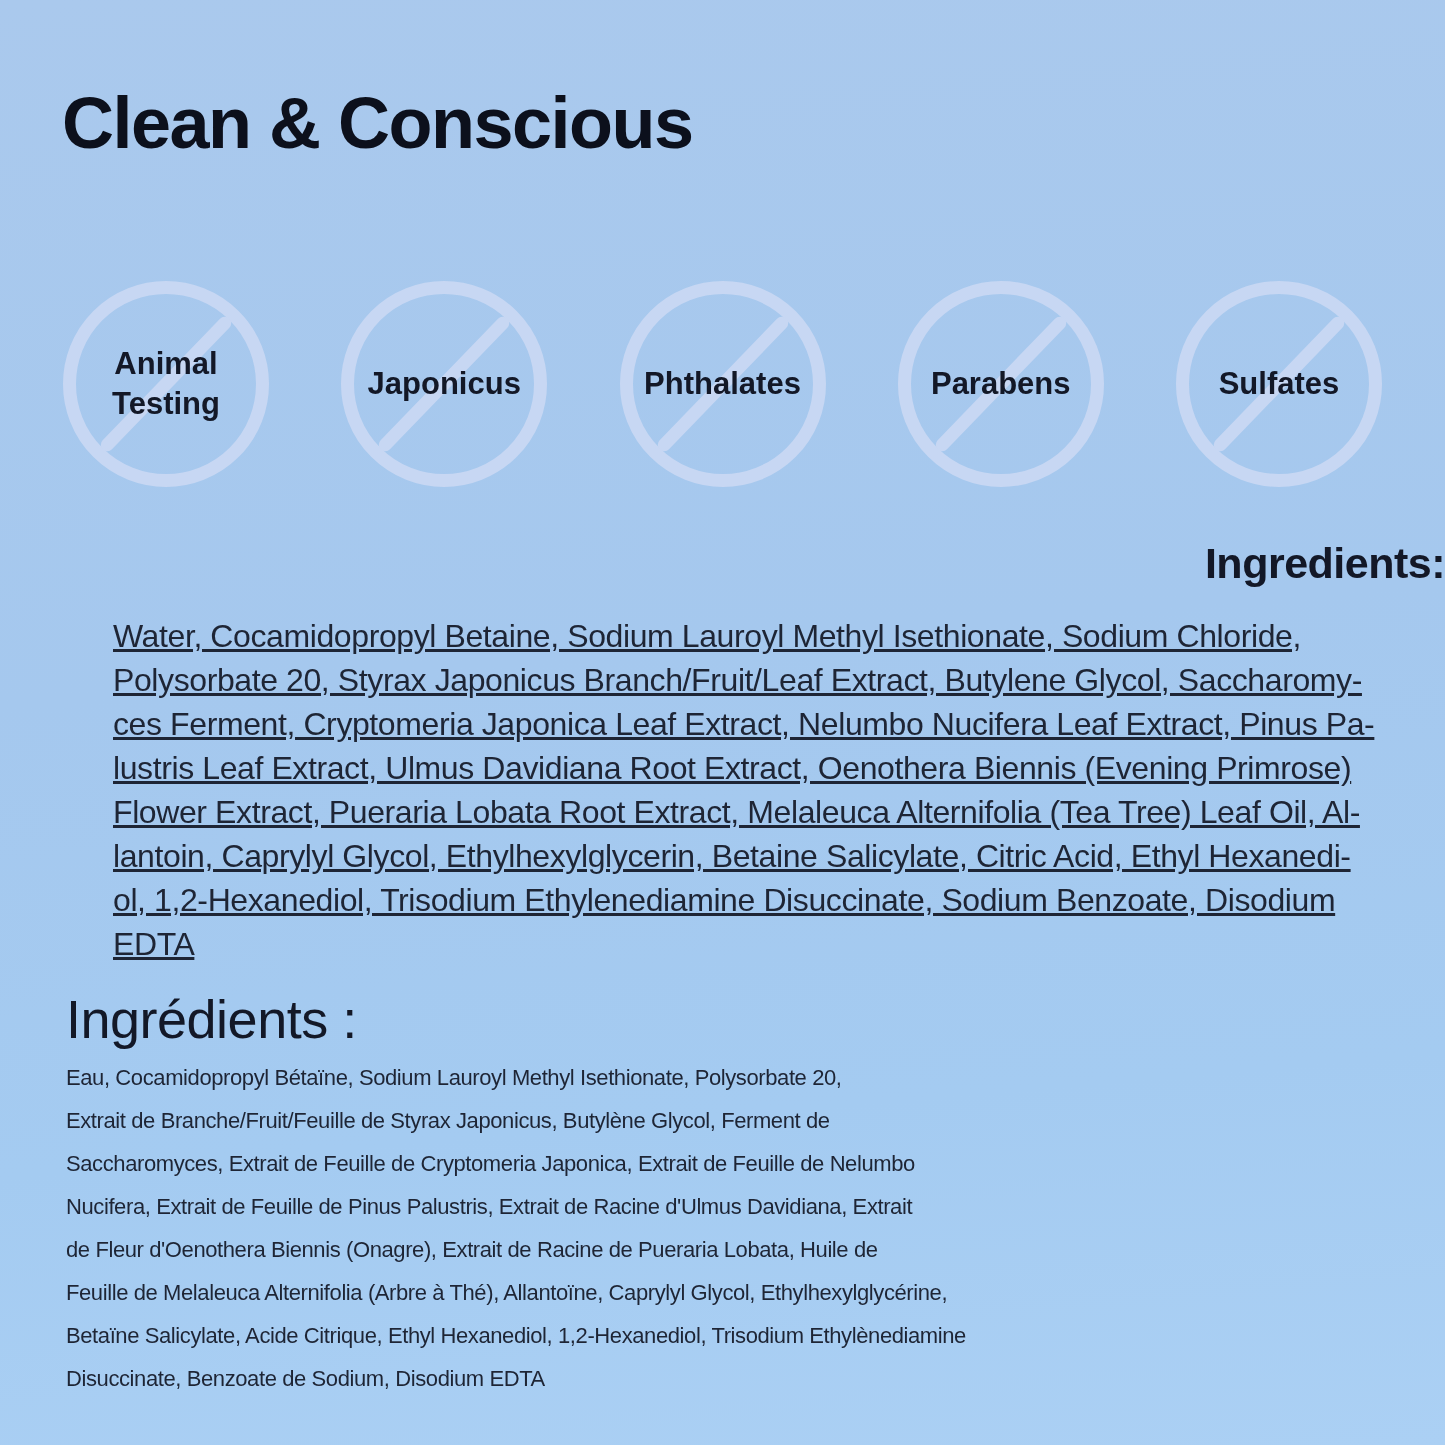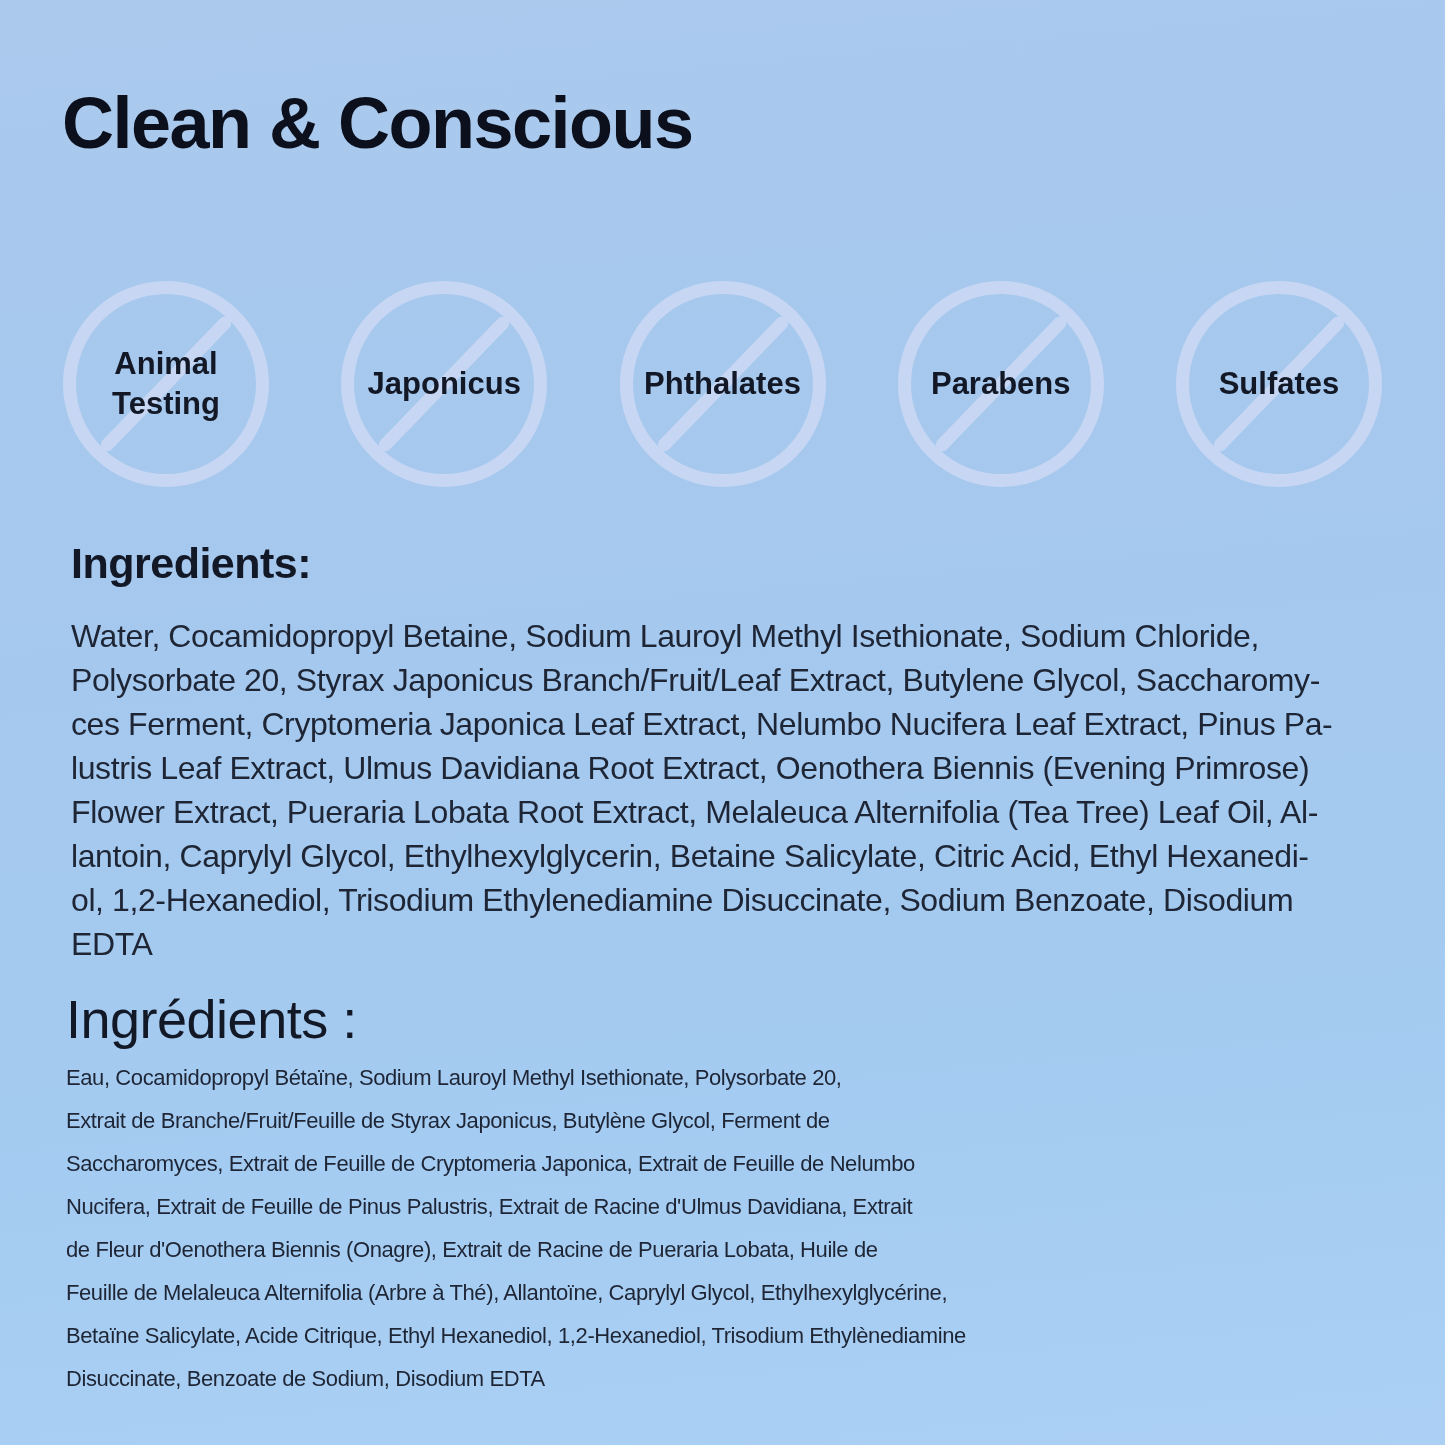--- a/index.html
+++ b/index.html
@@ -70,32 +70,34 @@
     overflow: visible;
     white-space: normal;
   }
 
   .heading-en {
     margin: 52px 0 0 71px;
     font-size: 43px;
     font-weight: 700;
     letter-spacing: -0.5px;
     color: var(--ink, #131827);
+    text-align: right;
   }
 
   .para {
     white-space: pre;
     color: var(--ink-body, #1e2535);
     letter-spacing: -0.4px;
   }
 
   .para-en {
-    margin: 26px 0 0 71px;
+    margin: 26px 0 0 113px;
     font-size: 32px;
     line-height: 44px;
+    text-decoration: underline;
   }
 
   .heading-fr {
     margin: 22px 0 0 66px;
     font-size: 54px;
     font-weight: 400;
     letter-spacing: -0.5px;
     color: var(--ink, #131827);
   }
 

